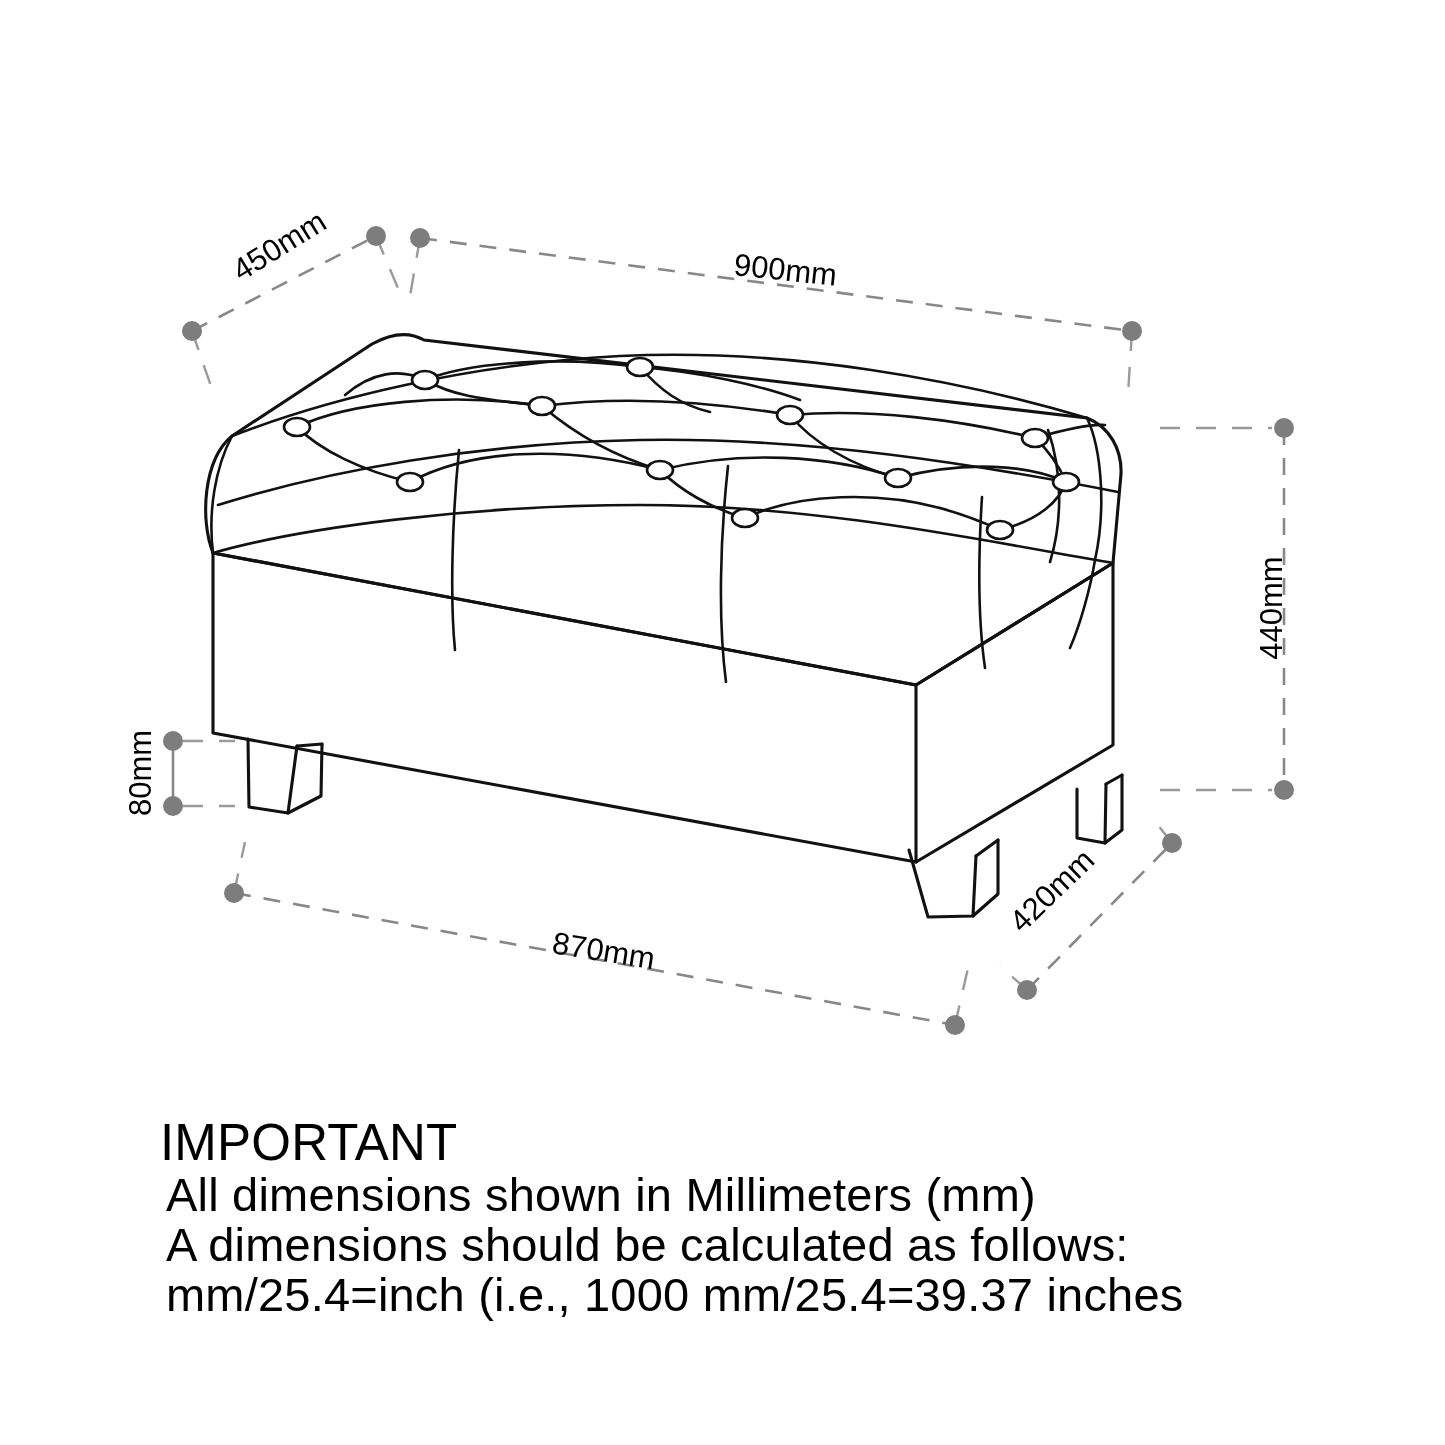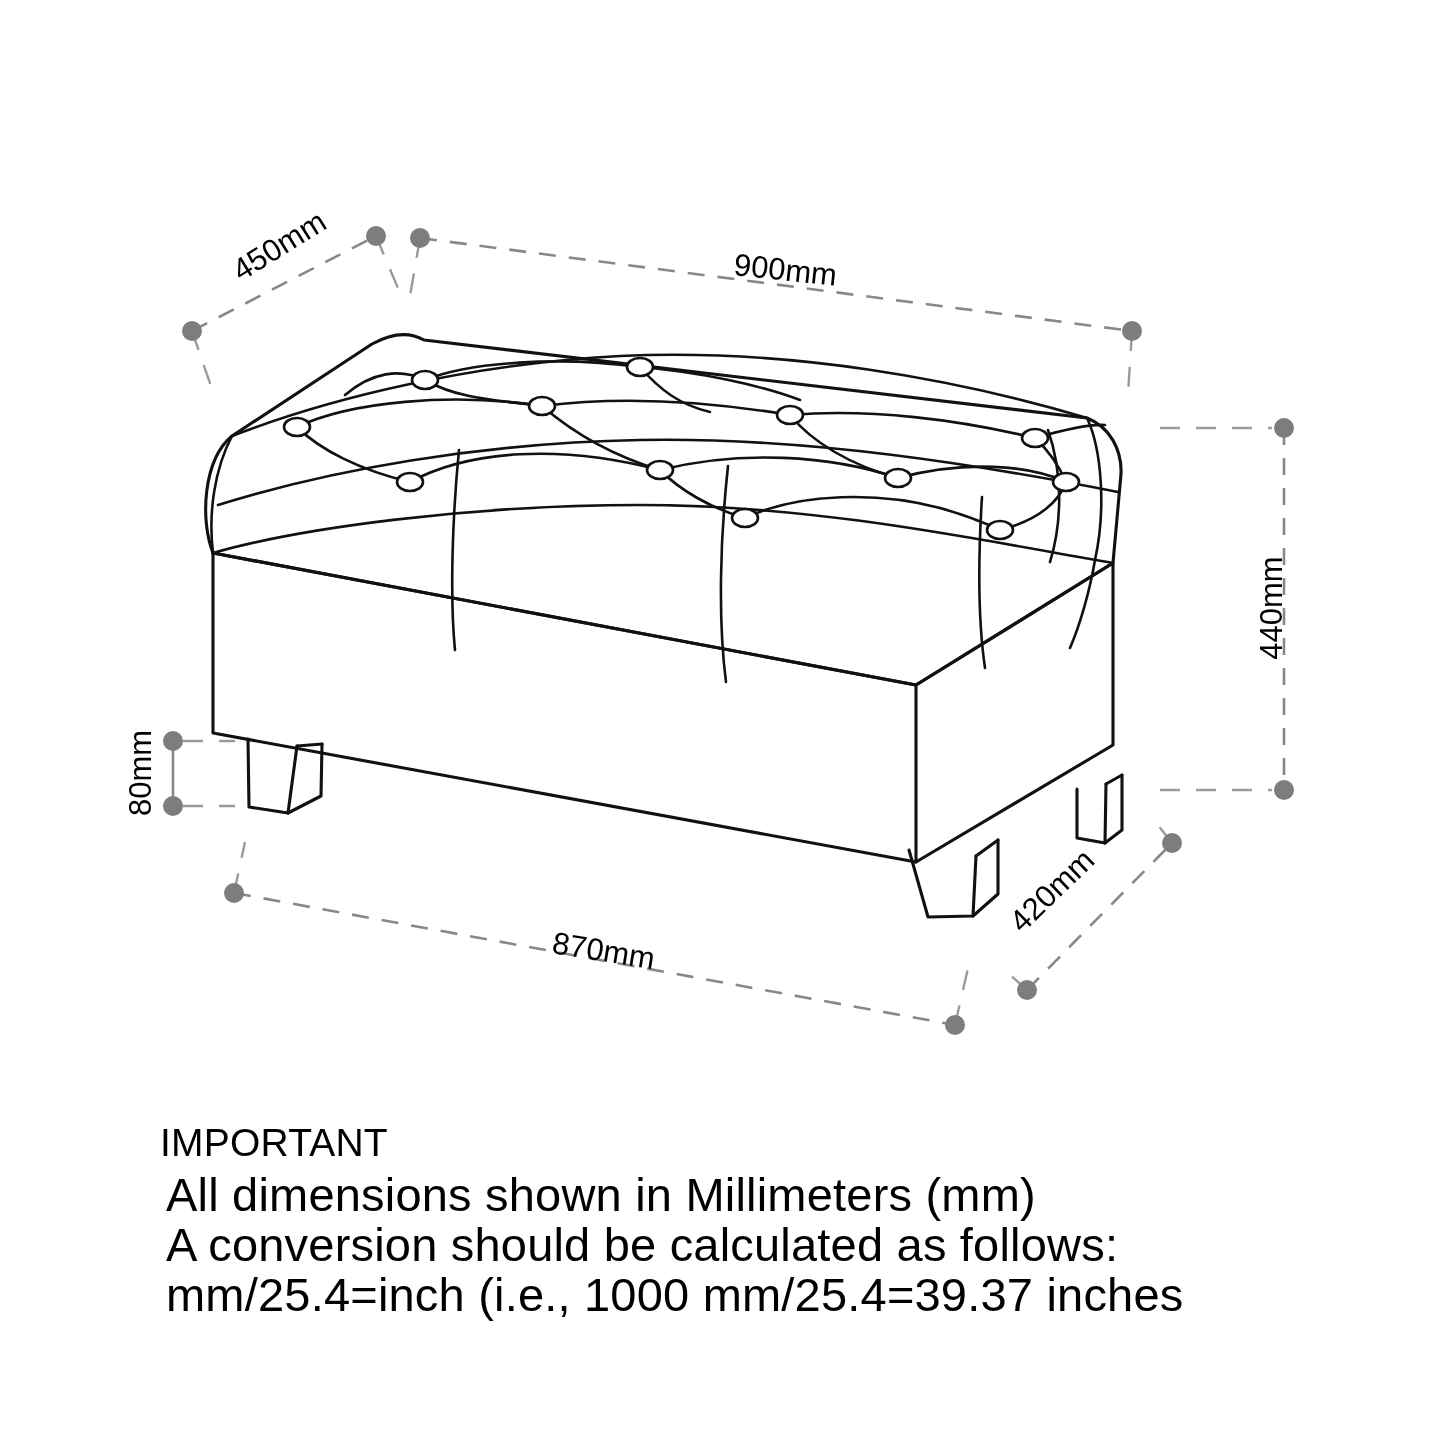--- a/index.html
+++ b/index.html
@@ -79,21 +79,21 @@
     white-space: pre;
   }
   .notes {
     position: absolute;
     left: 160px;
     top: 1118px;
     width: 1150px;
   }
   .notes-title {
     font-family: "Liberation Sans", sans-serif;
-    font-size: 39px;
+    font-size: 51px;
     color: #000000;
     line-height: 50px;
     margin: 0 0 2px 0;
     font-weight: 400;
     letter-spacing: 0.2px;
   }
   .notes-line {
     font-family: "Liberation Sans", sans-serif;
     font-size: 47px;
     color: #000000;
@@ -262,17 +262,17 @@
       <path class="outline" d="M 1077 789 L 1077 838 L 1105 843 L 1106 784"></path>
       <path class="outline" d="M 1105 843 L 1122 830 L 1122 775"></path>
       <path class="outline" d="M 1106 784 L 1122 775"></path>
     </g>
 
   </svg>
 
   <div class="notes">
     <p class="notes-title">IMPORTANT</p>
     <p class="notes-line">All dimensions shown in Millimeters (mm)</p>
-    <p class="notes-line">A conversion should be calculated as follows:</p>
+    <p class="notes-line">A dimensions should be calculated as follows:</p>
     <p class="notes-line">mm/25.4=inch (i.e., 1000 mm/25.4=39.37 inches</p>
   </div>
 
 </div>
 
 </body></html>

